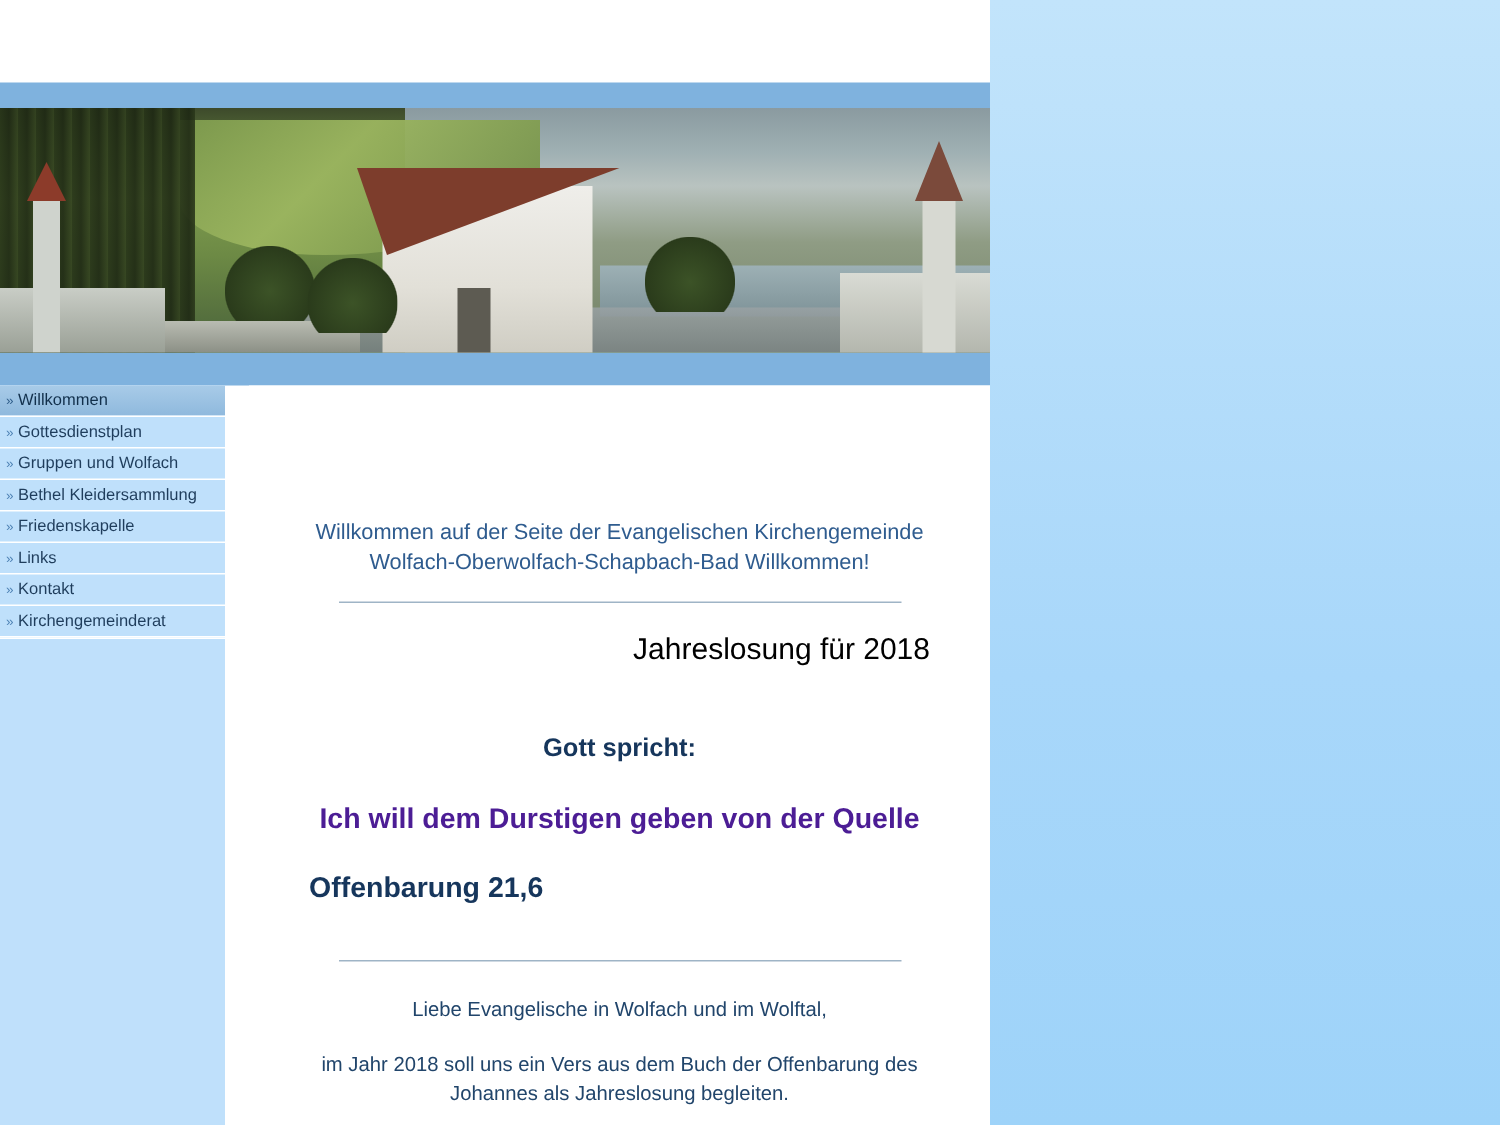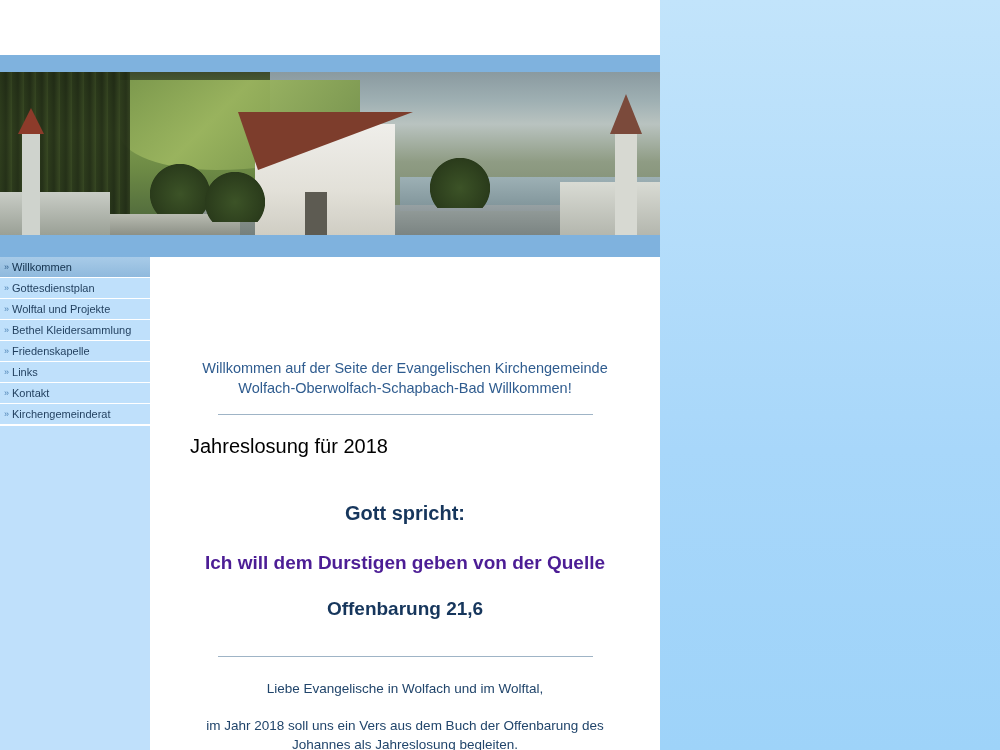--- a/index.html
+++ b/index.html
@@ -162,60 +162,60 @@
   .nav li .arrow {
     color: #4f83b5;
     font-size: 9px;
     letter-spacing: -2px;
   }
   .nav li.active .arrow { color: #2f5d8a; }
   
   .main {
     flex: 1;
     background: #ffffff;
-    padding: 16px 40px;
+    padding: 3px 40px;
     box-sizing: border-box;
+    margin-left: 16px;
   }
   .intro {
     margin-top: 85px;
     text-align: center;
     color: #2f5c8f;
     font-size: 14.5px;
     line-height: 20px;
   }
   .hr {
     width: 375px;
     height: 1px;
     background: #9fb4c6;
     margin: 16px auto 0 auto;
   }
   .year-title {
-    text-align: left;
+    text-align: right;
     font-size: 20px;
     color: #000000;
     margin-top: 20px;
     font-weight: normal;
   }
   .verse-intro {
     text-align: center;
     margin-top: 44px;
-    font-size: 20px;
+    font-size: 17px;
     font-weight: bold;
     color: #16365c;
   }
   .verse {
     text-align: center;
     margin-top: 24px;
     font-size: 19px;
     font-weight: bold;
     color: #4c1d95;
     line-height: 27px;
   }
   .verse-ref {
-    text-align: center;
     margin-top: 22px;
     font-size: 19px;
     font-weight: bold;
     color: #16365c;
   }
   .hr2 {
     width: 375px;
     height: 1px;
     background: #9fb4c6;
     margin: 36px auto 0 auto;
@@ -270,21 +270,21 @@
           <li class="active">
             <span class="arrow">»</span>
             <span>Willkommen</span>
           </li>
           <li>
             <span class="arrow">»</span>
             <span>Gottesdienstplan</span>
           </li>
           <li>
             <span class="arrow">»</span>
-            <span>Wolftal und Projekte</span>
+            <span>Gruppen und Wolfach</span>
           </li>
           <li>
             <span class="arrow">»</span>
             <span>Bethel Kleidersammlung</span>
           </li>
           <li>
             <span class="arrow">»</span>
             <span>Friedenskapelle</span>
           </li>
           <li>

